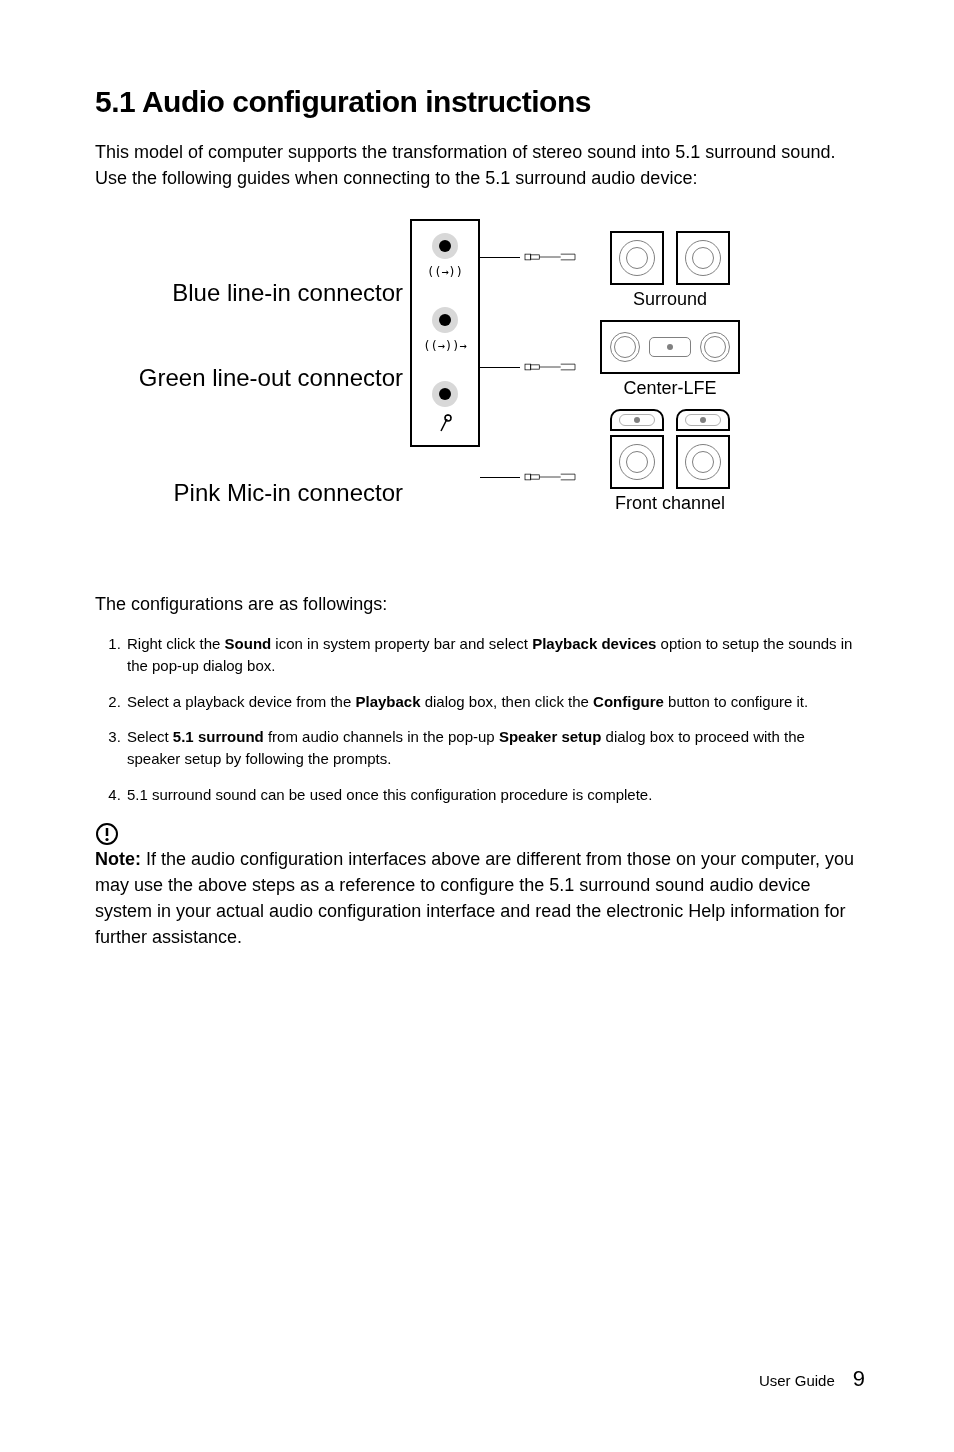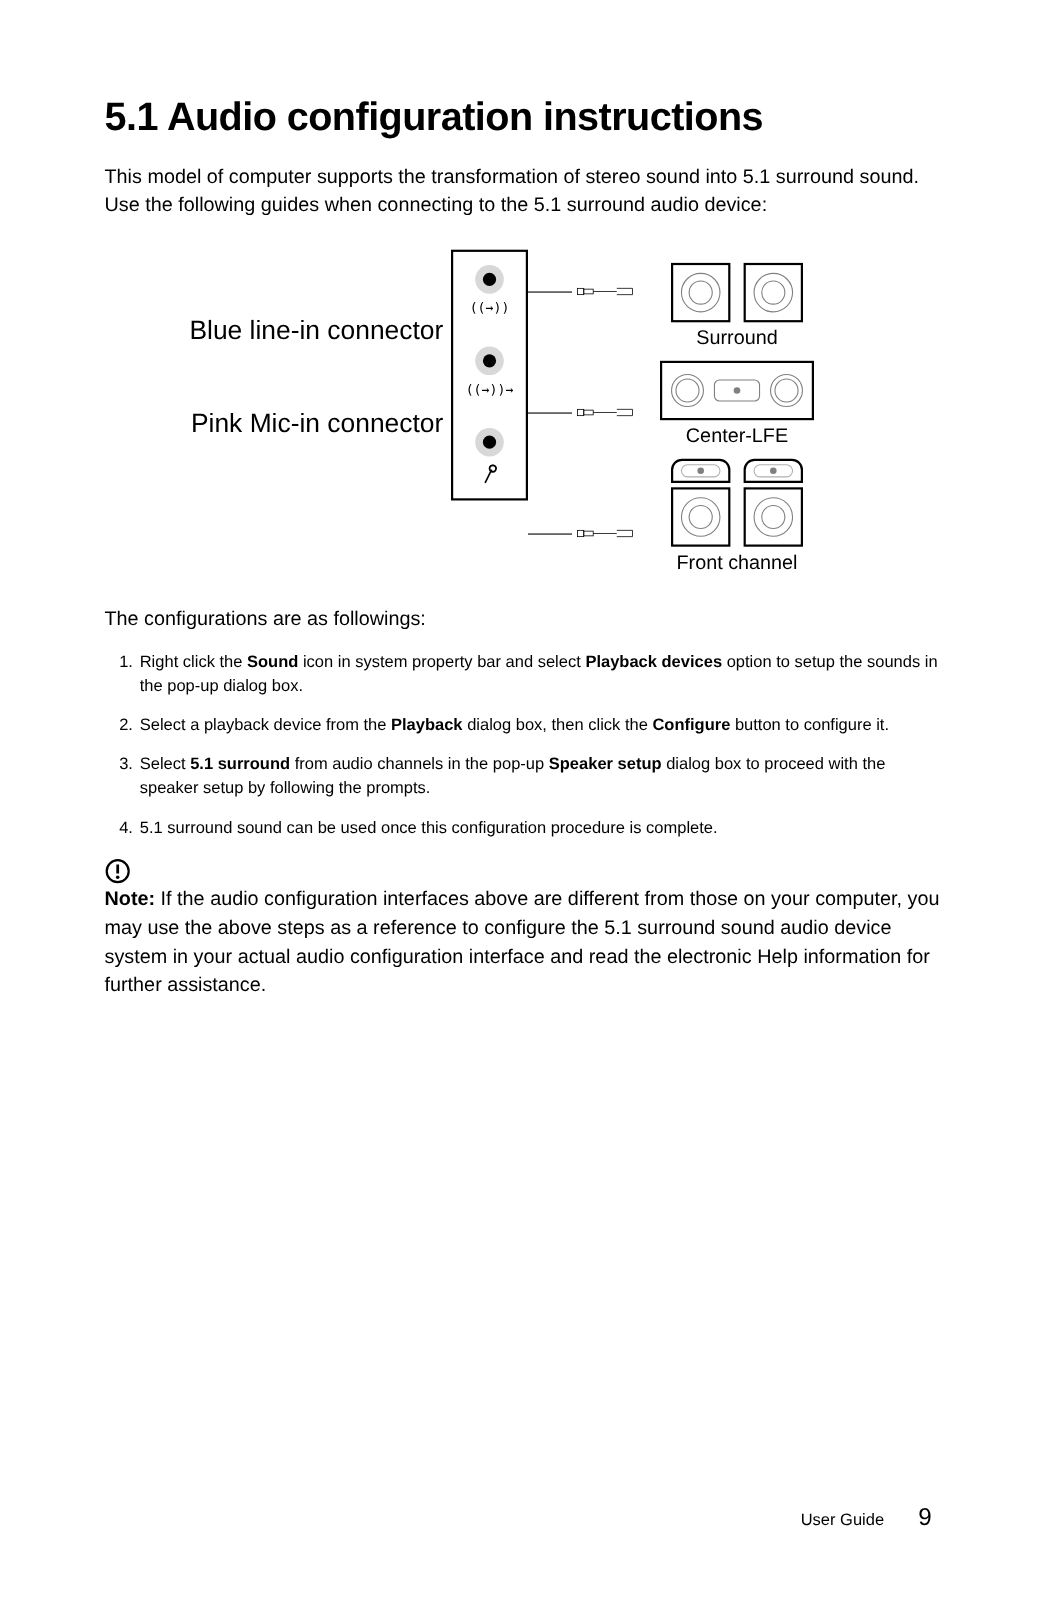--- a/index.html
+++ b/index.html
@@ -10,21 +10,21 @@
     body {
       width: 954px;
       height: 1452px;
       background: #fff;
       font-family: Arial, Helvetica, sans-serif;
       color: #000;
       padding: 85px 95px 60px 95px;
       position: relative;
     }
     h1 {
-      font-size: 36px;
+      font-size: 30px;
       font-weight: bold;
       margin-bottom: 20px;
       letter-spacing: -0.5px;
     }
     .intro {
       font-size: 18px;
       line-height: 1.45;
       margin-bottom: 28px;
     }
     .diagram {
@@ -223,43 +223,44 @@
     }
     .note-icon {
       flex-shrink: 0;
       width: 24px;
       height: 24px;
       margin-top: 2px;
     }
     .footer {
       position: absolute;
       bottom: 60px;
-      right: 107px;
+      right: 89px;
       font-size: 15px;
       display: flex;
       align-items: baseline;
-      gap: 31px;
+      gap: 18px;
     }
     .footer .pg {
       font-size: 22px;
     }
   </style>
 </head>
 <body>
 
 <h1>5.1 Audio configuration instructions</h1>
 
 <p class="intro">
   <span>This model of computer supports the transformation of stereo sound into 5.1 surround sound.</span><br>
   <span>Use the following guides when connecting to the 5.1 surround audio device:</span>
 </p>
 
 <div class="diagram">
   <div class="diagram-labels">
     <div class="lbl first">Blue line-in connector</div>
+    <div class="lbl">Green line-out connector</div>
     <div class="lbl">Pink Mic-in connector</div>
   </div>
 
   <div class="ports-box">
     <div class="port">
       <div class="jack-outer">
           <div class="jack-inner"></div>
         </div>
       <div class="symbol">((→))</div>
     </div>

